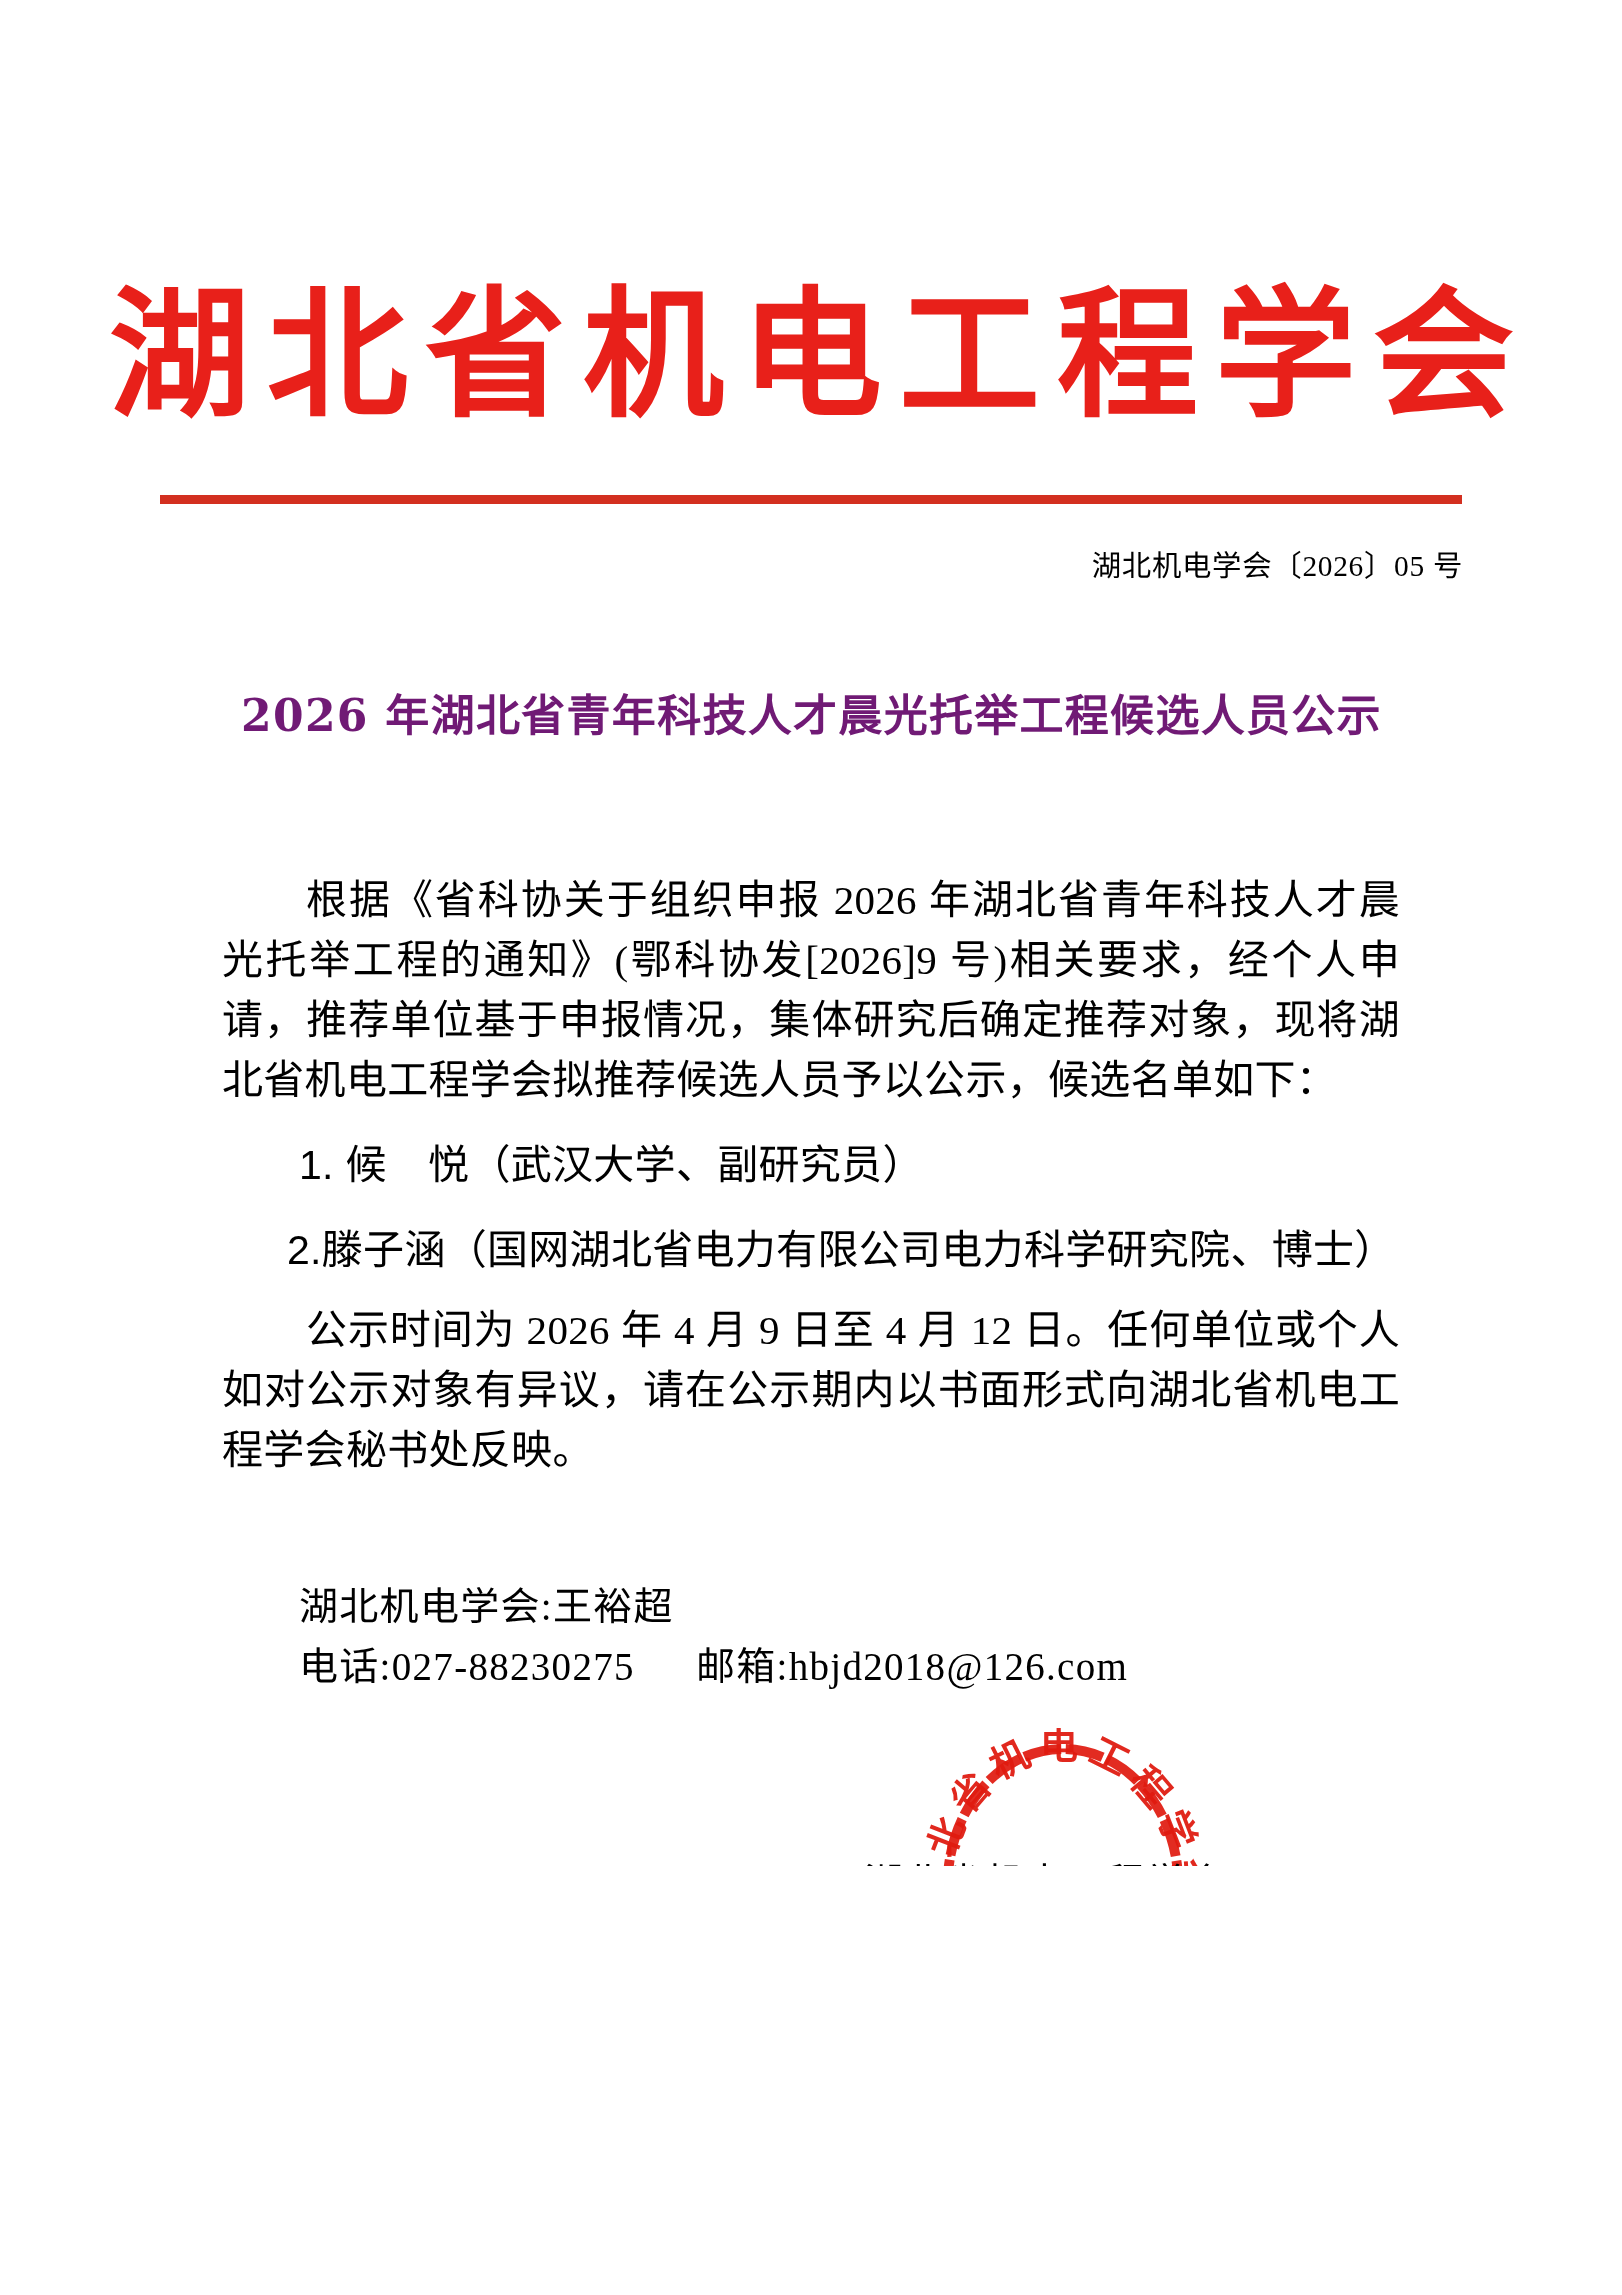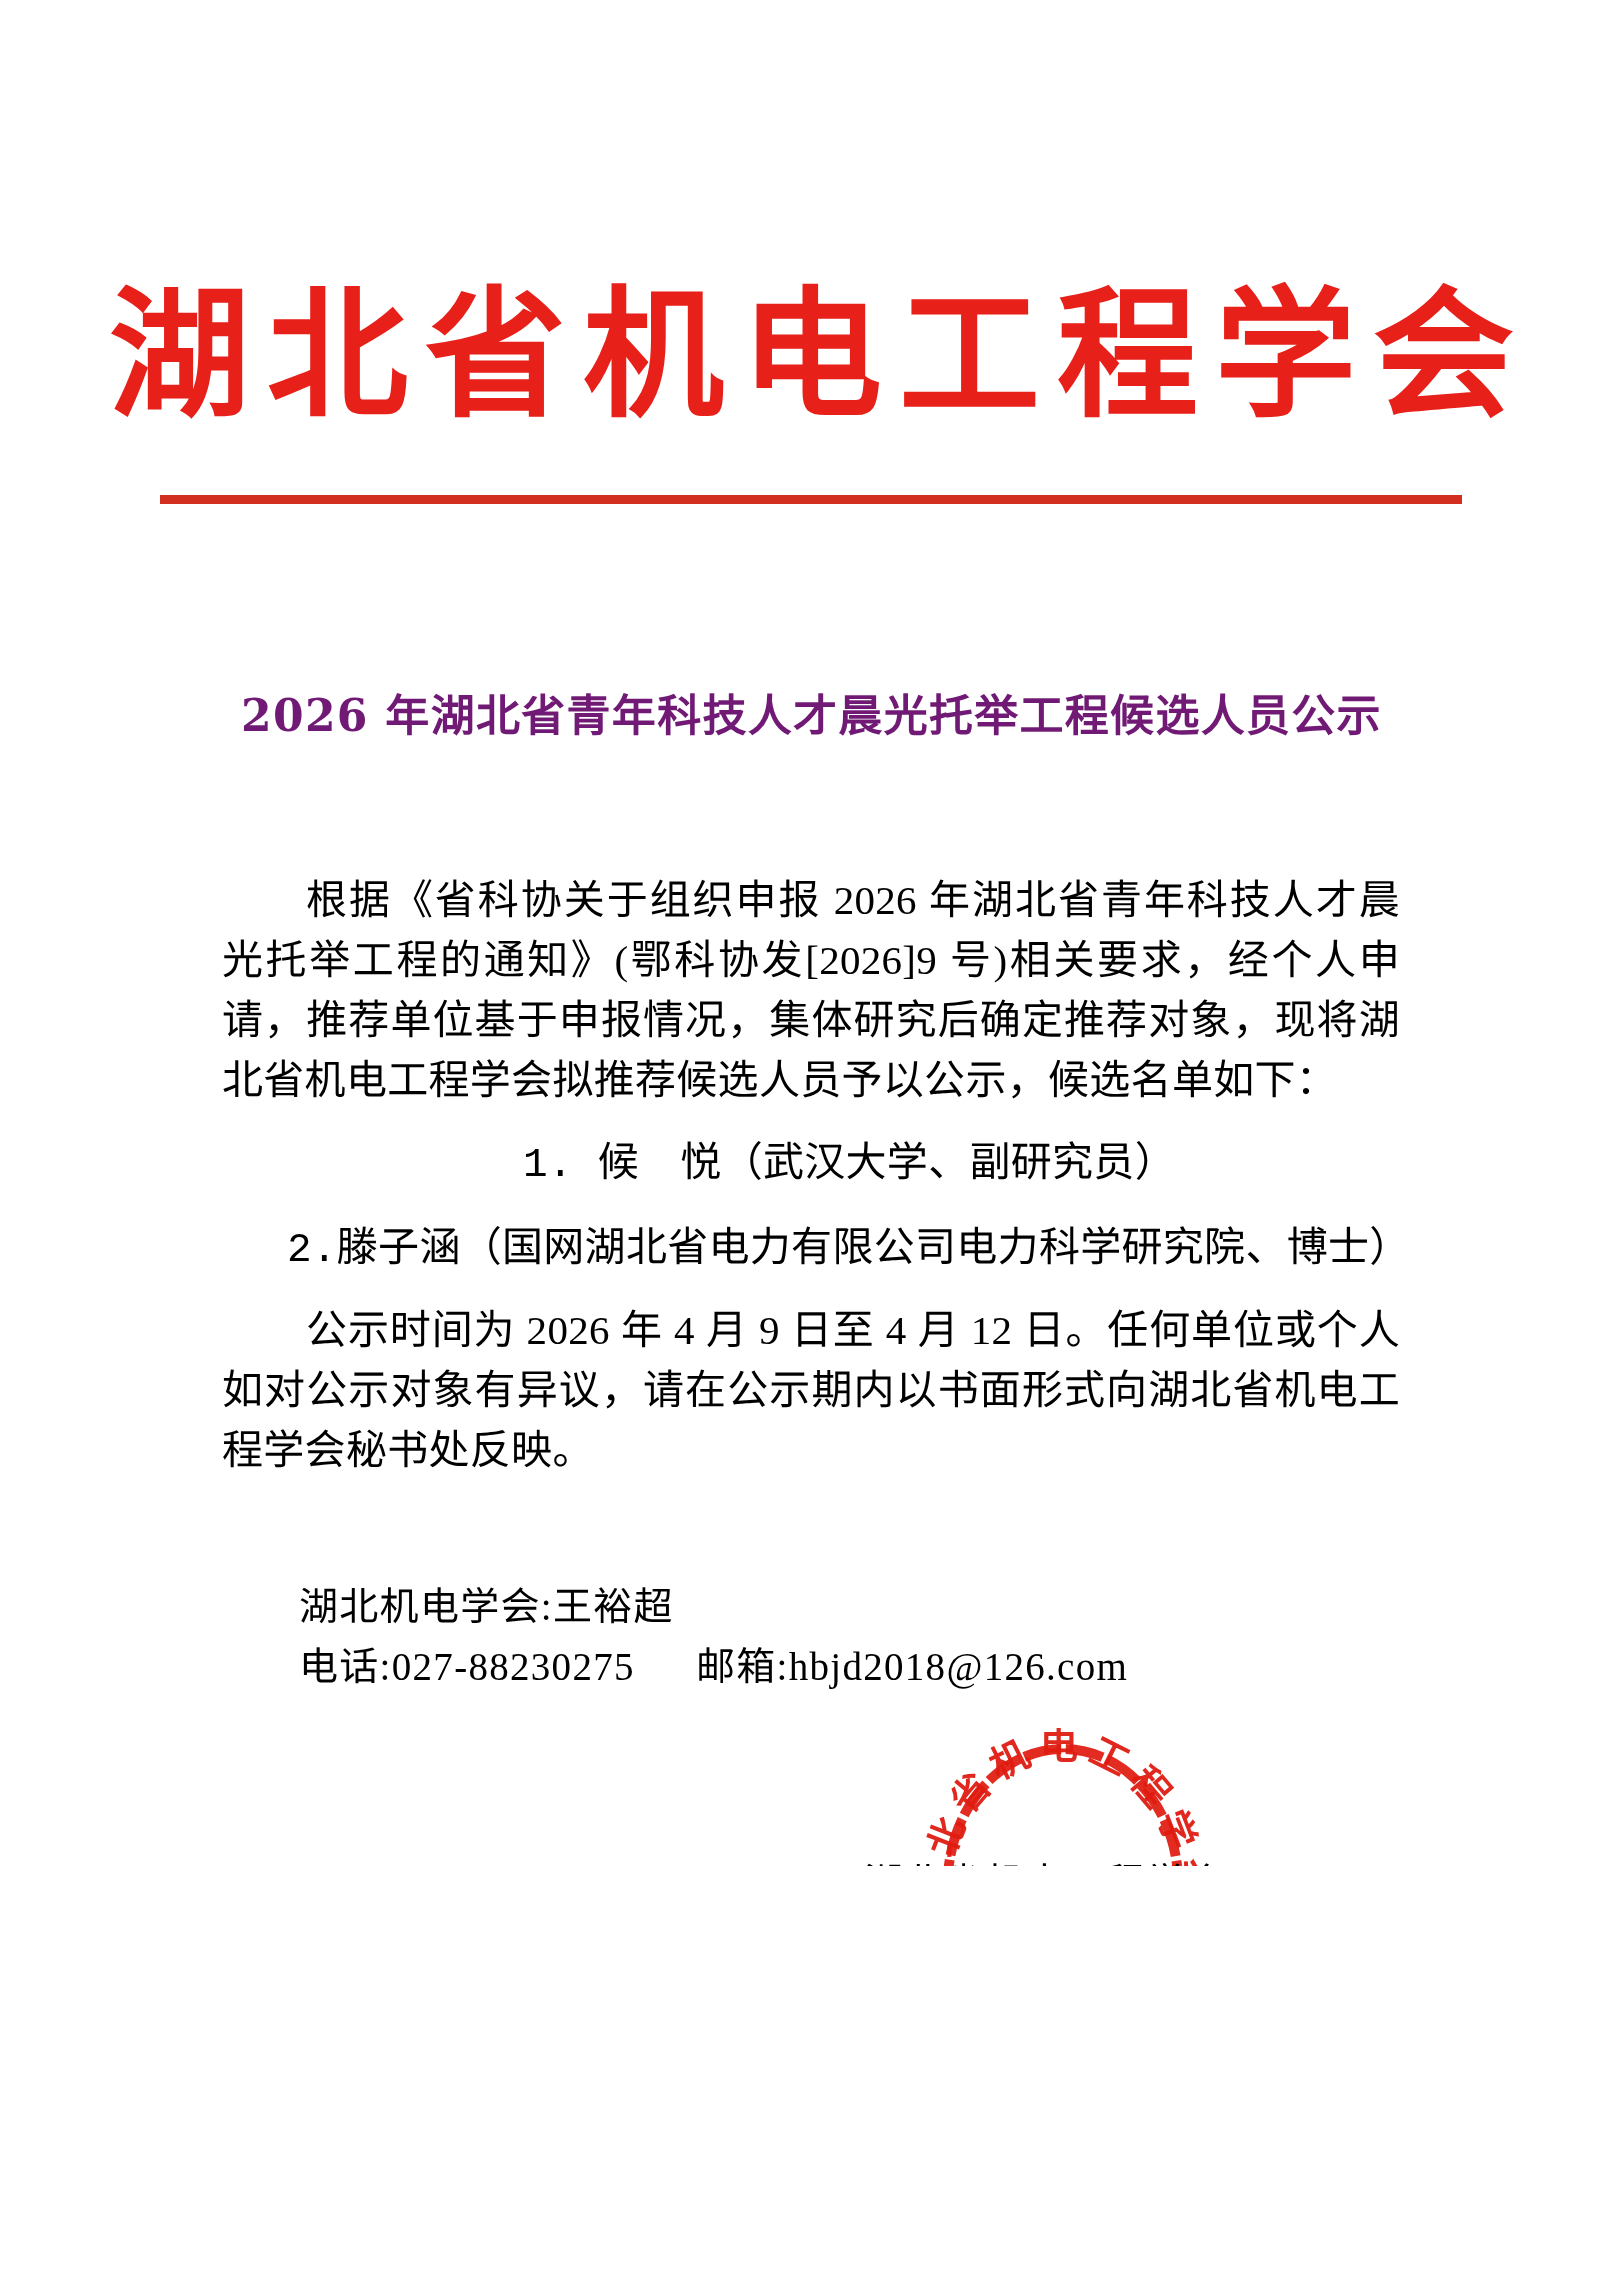--- a/index.html
+++ b/index.html
@@ -94,29 +94,28 @@
     margin: 0 0 2.6px 0;
     letter-spacing: 0.3px;
   }
   .para.indent {
     text-indent: 84px;
   }
   .para.spaced {
     margin-top: 19.6px;
   }
   .list-item {
-    font-family: Liberation Mono, monospace;
+    font-family: Liberation Sans, sans-serif;
     font-size: 41px;
     line-height: 60px;
     color: #000000;
     margin: 0;
     padding-left: 77px;
     letter-spacing: 0.3px;
     white-space: nowrap;
-    text-align: center;
   }
   .list-item.gap-top { margin-top: 25px; }
   .list-item.tight { padding-left: 65px; }
 
   
   .contact-area {
     position: absolute;
     left: 222px;
     top: 1577px;
     width: 1178px;
@@ -185,20 +184,21 @@
 </head>
 <body>
 
 <div class="page">
 
   <div class="masthead">
     <div class="masthead-title">湖北省机电工程学会</div>
   </div>
   <div class="masthead-rule"></div>
 
+  <div class="doc-number">湖北机电学会〔2026〕05 号</div>
 
   <div class="doc-title">2026 年湖北省青年科技人才晨光托举工程候选人员公示</div>
 
   <div class="body-area">
 
     <p class="para indent">根据《省科协关于组织申报 2026 年湖北省青年科技人才晨光托举工程的通知》(鄂科协发[2026]9 号)相关要求，经个人申请，推荐单位基于申报情况，集体研究后确定推荐对象，现将湖北省机电工程学会拟推荐候选人员予以公示，候选名单如下：</p>
 
     <p class="list-item gap-top">1. 候　悦（武汉大学、副研究员）</p>
 
     <p class="list-item tight gap-top">2.滕子涵（国网湖北省电力有限公司电力科学研究院、博士）</p>

